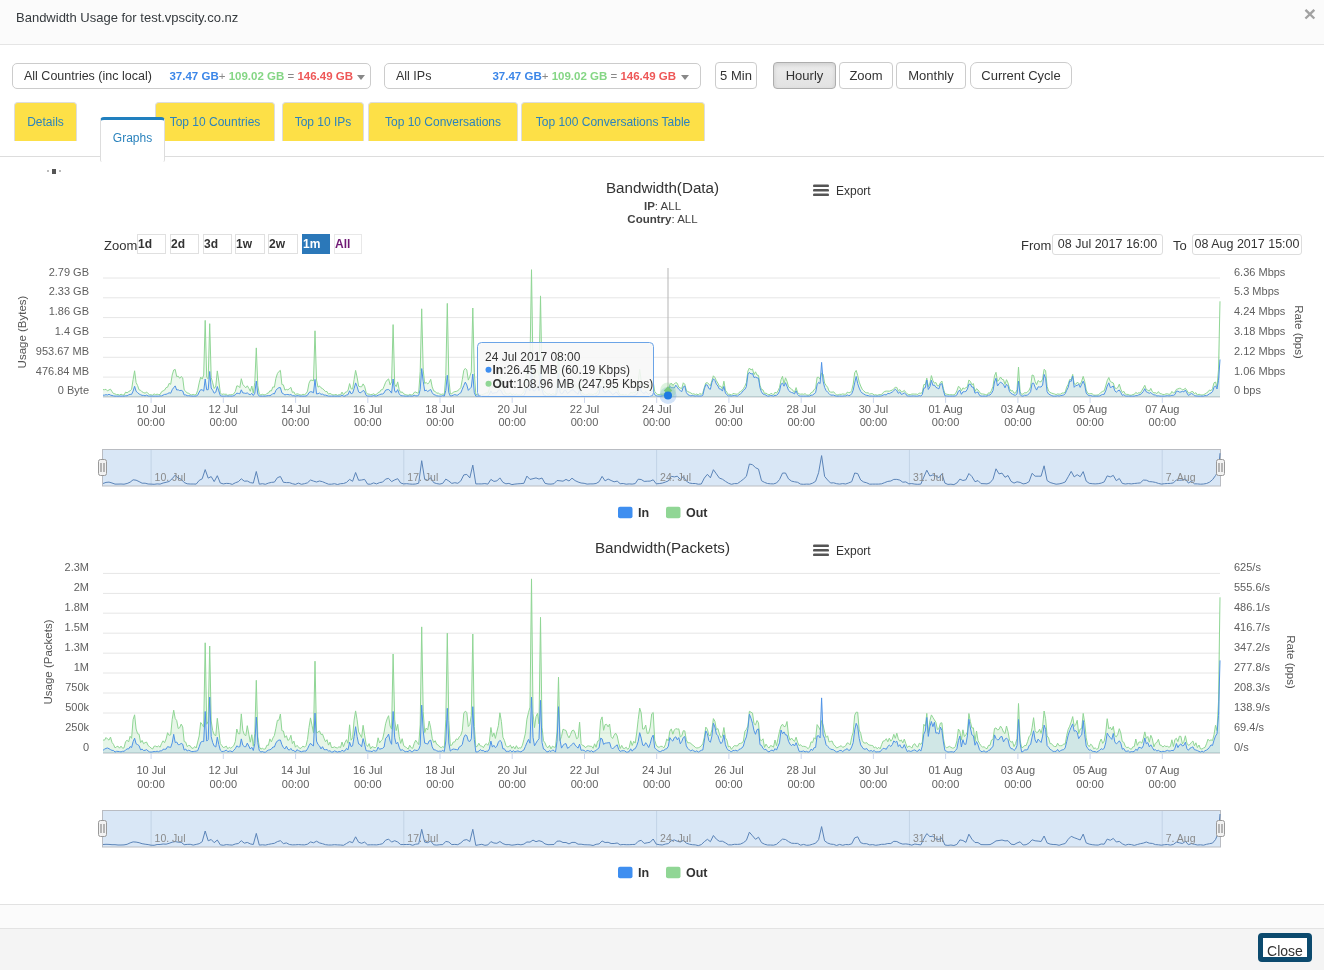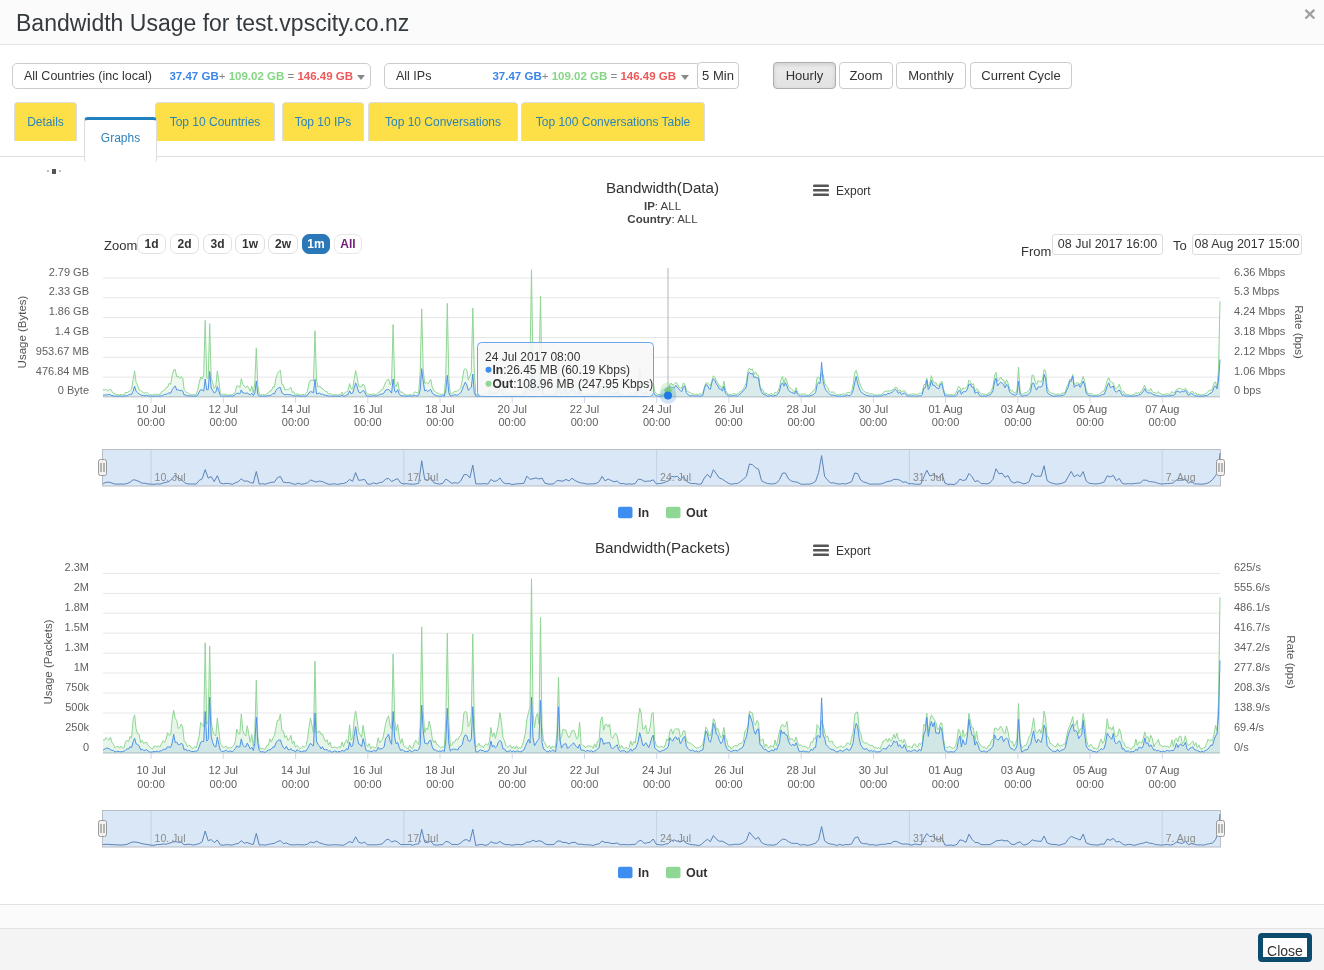--- a/index.html
+++ b/index.html
@@ -1,37 +1,37 @@
 <!DOCTYPE html>
 <html><head>
 <meta charset="utf-8">
 <style>
 * { margin:0; padding:0; box-sizing:border-box; }
 html,body { width:1324px; height:970px; font-family:"Liberation Sans",sans-serif; background:#fff; overflow:hidden; }
 .abs { position:absolute; }
 #header { left:0; top:0; width:1324px; height:45px; background:#fbfbfb; border-bottom:1px solid #e5e5e5; }
-#title { left:16px; top:10px; font-size:23px; color:#353a3e; }
+#title { left:16px; top:10px; font-size:13px; color:#353a3e; }
 #closex { right:8px; top:2px; font-size:21px; font-weight:bold; color:#a2a2a2; }
 .drop { top:63px; height:26px; border:1px solid #ccc; border-radius:5px; background:#fff;
         font-size:12.5px; color:#333; }
 .drop .lab { position:absolute; left:11px; top:5px; }
 .drop .nums { position:absolute; right:24px; top:6px; font-size:11.5px; font-weight:bold; white-space:nowrap; }
 .caret { position:absolute; right:9px; top:11px; width:0; height:0; border-left:4.5px solid transparent;
          border-right:4.5px solid transparent; border-top:5px solid #888; }
 .blue { color:#3b86e8;text-align:right; } .green { color:#85d685; } .red { color:#ee5858; } .gray { color:#888; font-weight:normal; }
 .btn { top:62px; height:27px; border:1px solid #ccc; border-radius:4px; background:#fff;
        font-size:13px; color:#333; text-align:center; line-height:25px; white-space:nowrap; }
 .btn.active { background:linear-gradient(#ececec,#e2e2e2); border-color:#adadad; box-shadow:inset 0 2px 4px rgba(0,0,0,0.12); }
 .tab { top:102px; height:39px; background:#fde047; border:1px solid #ddd; border-bottom:none;
        border-radius:4px 4px 0 0; color:#2b83bd; font-size:12px; text-align:center; line-height:38px; white-space:nowrap; }
 .tab.active { top:117px; height:45px; background:#fff; border-top:3px solid #2180bf; line-height:36px;
               border-radius:4px 4px 2px 2px; z-index:5; }
 #tabline { left:0; top:156px; width:1324px; height:1px; background:#ddd; }
-.zbtn { top:234px; height:20px; border:1px solid #e0e0e0; border-radius:7px; background:#fff;
-        font-size:12px; font-weight:bold; color:#333; text-align:center; line-height:18px; }
+.zbtn { top:234px; height:20px; border:1px solid #e0e0e0; border-radius:0; background:#fff;
+        font-size:12px; font-weight:bold; color:#333; line-height:18px; }
 .zbtn.sel { background:#2b78b9; border-color:#2b78b9; color:#fff; }
 .zbtn.dis { color:#701a75; border-color:#e8e8e8; font-weight:bold; }
 .dinput { top:234px; height:21px; border:1px solid #ddd; border-radius:3px; background:#fff;
           font-size:12.5px; color:#333; text-align:center; line-height:19px; white-space:nowrap; }
 .small { font-size:13px; color:#333; }
 #footpad { left:0; top:904px; width:1324px; height:24px; background:#fbfbfb; border-top:1px solid #e2e2e2; }
 #footer { left:0; top:928px; width:1324px; height:42px; background:#f4f4f4; border-top:1px solid #e3e3e3; }
 #closebtn { left:1258px; top:933px; width:54px; height:29px; background:#fff; border:5px solid #0c4a6e;
             border-radius:4px; font-size:14px; color:#333; text-align:center; line-height:27px; }
 svg text.axlab { font-size:11px; fill:#606060; }
@@ -53,49 +53,49 @@
 <div class="drop abs" style="left:12px; width:359px;">
   <span class="lab">All Countries (inc local)</span>
   <span class="nums" style="right:17px;"><span class="blue">37.47 GB</span><span class="gray">+</span> <span class="green">109.02 GB</span> <span class="gray">=</span> <span class="red">146.49 GB</span></span>
   <span class="caret" style="right:5px;"></span>
 </div>
 <div class="drop abs" style="left:384px; width:317px;">
   <span class="lab">All IPs</span>
   <span class="nums"><span class="blue">37.47 GB</span><span class="gray">+</span> <span class="green">109.02 GB</span> <span class="gray">=</span> <span class="red">146.49 GB</span></span>
   <span class="caret" style="right:11px;"></span>
 </div>
-<div class="btn abs" style="left:697px; width:42px;">5 Min</div>
+<div class="btn abs" style="left:715px; width:42px;">5 Min</div>
 <div class="btn abs active" style="left:773px; width:63px;">Hourly</div>
 <div class="btn abs" style="left:839px; width:54px;">Zoom</div>
 <div class="btn abs" style="left:896px; width:70px;">Monthly</div>
-<div class="btn abs" style="left:970px; width:102px;">Current Cycle</div>
+<div class="btn abs" style="left:970px; width:102px;border-radius:7px;">Current Cycle</div>
 
 <div class="tab abs" style="left:14px; width:63px;">Details</div>
-<div class="tab abs active" style="left:84px; width:73px;">Graphs</div>
+<div class="tab abs active" style="left:100px; width:65px;">Graphs</div>
 <div class="tab abs" style="left:155px; width:120px;">Top 10 Countries</div>
 <div class="tab abs" style="left:282px; width:82px;">Top 10 IPs</div>
 <div class="tab abs" style="left:368px; width:150px;">Top 10 Conversations</div>
 <div class="tab abs" style="left:521px; width:184px;">Top 100 Conversations Table</div>
 <div id="tabline" class="abs"></div>
 
 <div class="abs" style="left:47px;top:169px;width:16px;height:5px;">
  <span style="position:absolute;left:0;top:1px;width:2px;height:2px;background:#bbb;"></span>
  <span style="position:absolute;left:5px;top:0;width:4px;height:5px;background:#555;"></span>
  <span style="position:absolute;left:12px;top:1px;width:2px;height:2px;background:#bbb;"></span>
 </div>
 
 <div class="abs small" style="left:104px; top:238px;">Zoom</div>
 <div class="zbtn abs" style="left:137px; width:29px;">1d</div>
 <div class="zbtn abs" style="left:170px; width:29px;">2d</div>
 <div class="zbtn abs" style="left:203px; width:29px;">3d</div>
 <div class="zbtn abs" style="left:235px; width:30px;">1w</div>
 <div class="zbtn abs" style="left:268px; width:30px;">2w</div>
 <div class="zbtn abs sel" style="left:302px; width:28px;">1m</div>
 <div class="zbtn abs dis" style="left:334px; width:28px;">All</div>
-<div class="abs small" style="left:1021px; top:244px;">From</div>
+<div class="abs small" style="left:1021px; top:238px;">From</div>
 <div class="dinput abs" style="left:1052px; width:111px;">08 Jul 2017 16:00</div>
 <div class="abs small" style="left:1173px; top:238px;">To</div>
 <div class="dinput abs" style="left:1192px; width:110px;">08 Aug 2017 15:00</div>
 
 <svg class="abs" style="left:0; top:0;" width="1324" height="970" viewBox="0 0 1324 970">
 <text x="662.5" y="192.5" text-anchor="middle" class="ctitle">Bandwidth(Data)</text>
 <text x="662.5" y="210" text-anchor="middle" class="csub"><tspan font-weight="bold">IP</tspan>: ALL</text>
 <text x="662.5" y="222.5" text-anchor="middle" class="csub"><tspan font-weight="bold">Country</tspan>: ALL</text>
 <rect x="813" y="184.5" width="16" height="2.6" rx="1.2" fill="#555"></rect>
 <rect x="813" y="189" width="16" height="2.6" rx="1.2" fill="#555"></rect>

